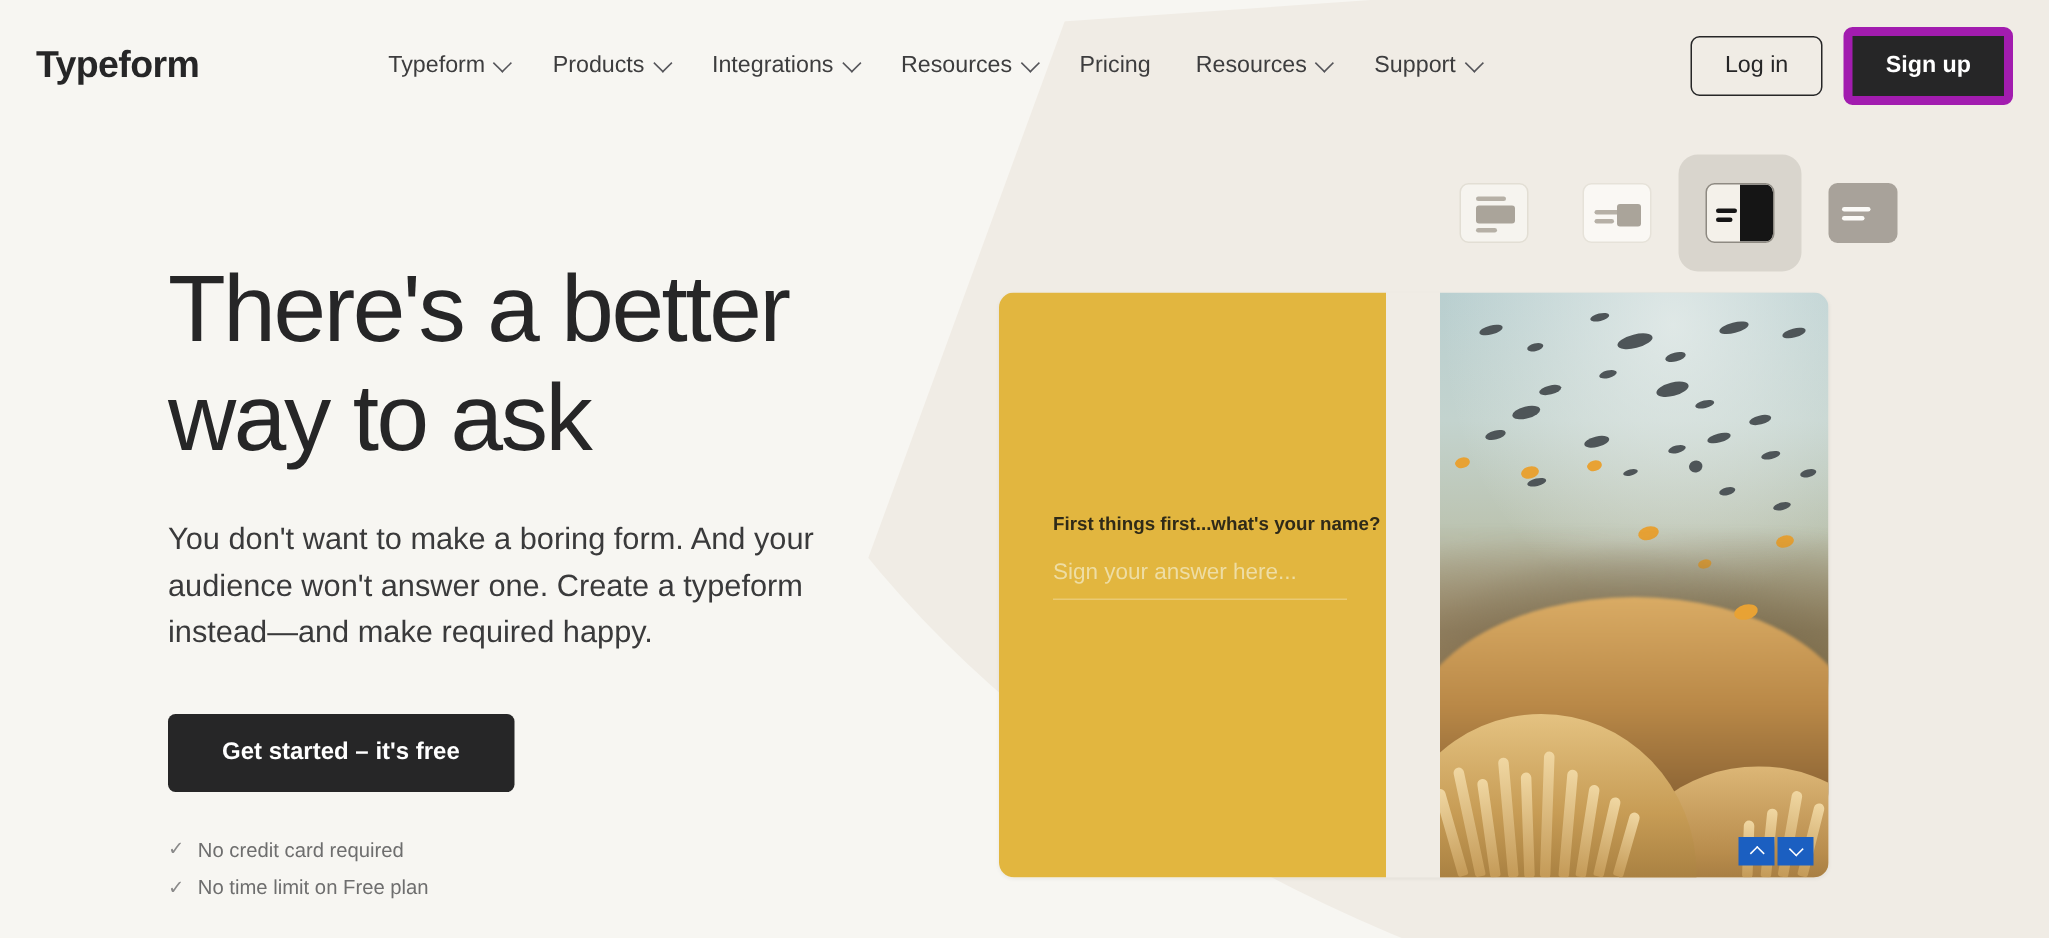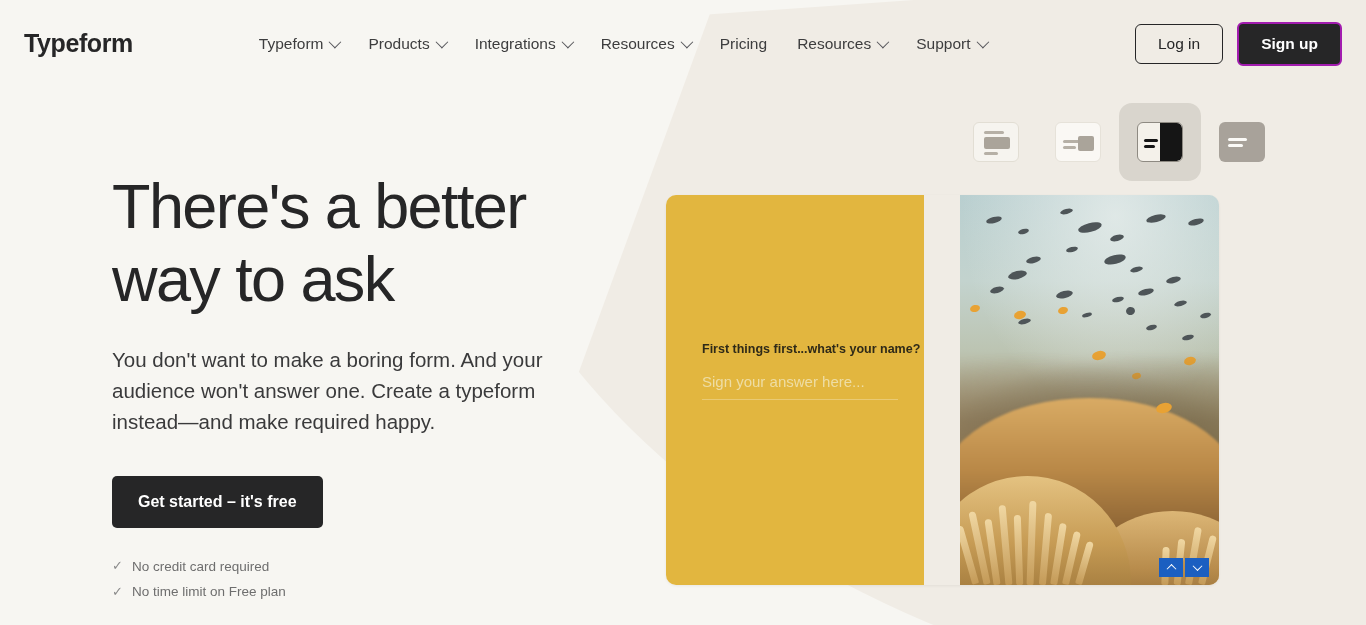--- a/index.html
+++ b/index.html
@@ -79,21 +79,21 @@
     border-radius: 6px;
     padding: 10px 22px;
     cursor: pointer;
     font-family: inherit;
   }
   #signup-btn {
     font-size: 15.5px;
     font-weight: 700;
     color: #ffffff;
     background: #262627;
-    border: 2px solid #a21caf;
+    border: 6px solid #a21caf;
     border-radius: 6px;
     padding: 11px 22px;
     cursor: pointer;
     font-family: inherit;
   }
 
   
   #hero-left {
     position: absolute;
     left: 112px; top: 170px;
@@ -116,21 +116,21 @@
   }
   #cta {
     margin-top: 38px;
     display: inline-block;
     background: #262627;
     color: #fff;
     font-size: 16px;
     font-weight: 700;
     border: none;
     border-radius: 5px;
-    padding: 17px 26px;
+    padding: 17px 36px;
     cursor: pointer;
     font-family: inherit;
   }
   #perks { margin-top: 26px; }
   .perk {
     display: flex; align-items: center; gap: 9px;
     font-size: 13.5px;
     color: #6e6e6e;
     line-height: 1.9;
   }

